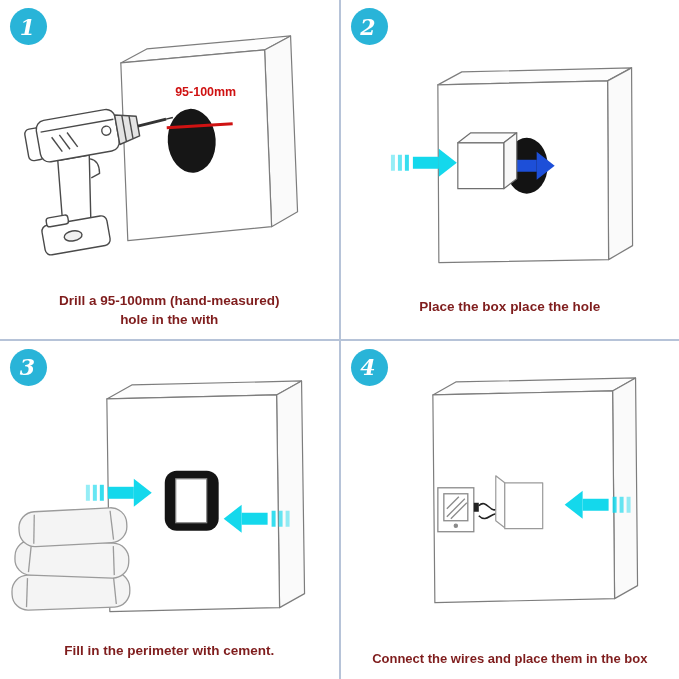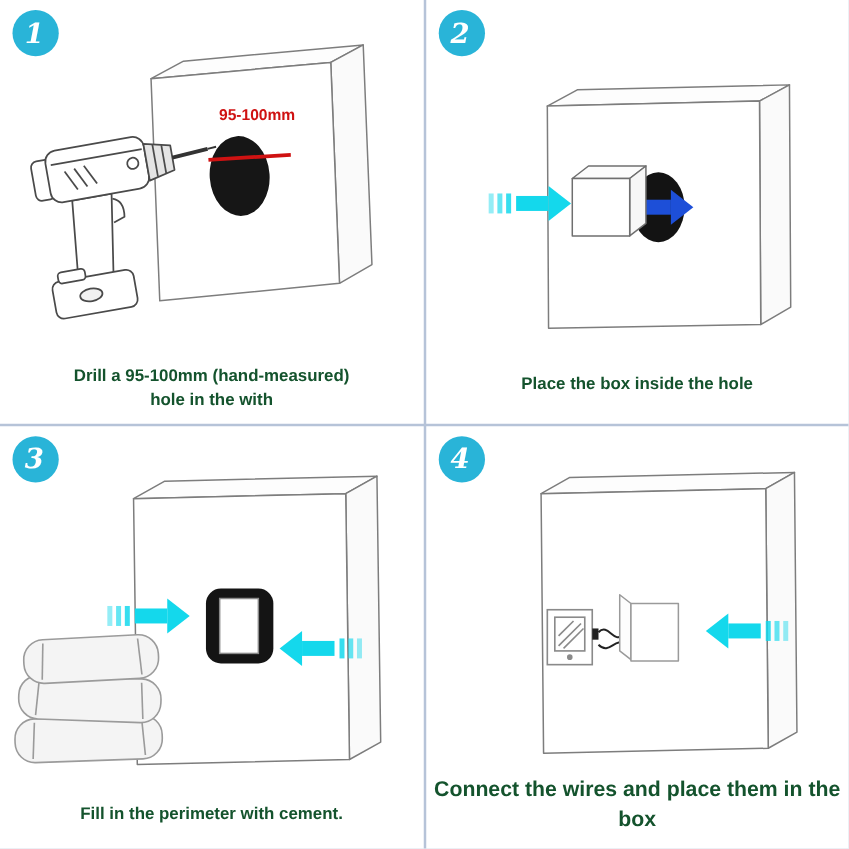--- a/index.html
+++ b/index.html
@@ -20,26 +20,26 @@
     border-radius:50%;background:#29b4d8;color:#fff;
     display:flex;align-items:center;justify-content:center;z-index:3;
   }
   .badge-num{
     font-style:italic;font-weight:bold;font-size:22px;
     font-family:"DejaVu Serif", serif;
     transform:translateX(-1px);
   }
   .caption{
     position:absolute;left:0;right:0;text-align:center;
-    color:#14532d;font-weight:bold;font-size:13.5px;line-height:1.4;z-index:3;
+    color:#7f1d1d;font-weight:bold;font-size:13.5px;line-height:1.4;z-index:3;
   }
   .caption-1{bottom:9px;}
   .caption-2{bottom:22px;}
   .caption-3{bottom:18px;}
-  .caption-4{bottom:11px;font-size:17px;}
+  .caption-4{bottom:11px;font-size:13px;}
   .measure{font:bold 12.5px "Liberation Sans", sans-serif;fill:#cf1212;}
 </style>
 </head>
 <body>
 
 <div class="sheet">
 
   <section class="panel">
     <div class="badge">
       <span class="badge-num">1</span>
@@ -101,21 +101,21 @@
       </g>
       <g fill="#14d8ec">
         <rect x="50" y="155" width="4" height="16" opacity="0.45"></rect>
         <rect x="57" y="155" width="4" height="16" opacity="0.65"></rect>
         <rect x="64" y="155" width="4" height="16" opacity="0.85"></rect>
         <rect x="72" y="157" width="26" height="12"></rect>
         <polygon points="98,149 116,163 98,177"></polygon>
       </g>
     </svg>
     <div class="caption caption-2">
-      <span>Place the box inside the hole</span>
+      <span>Place the box place the hole</span>
     </div>
   </section>
 
   <section class="panel">
     <div class="badge">
       <span class="badge-num">3</span>
     </div>
     <svg class="art" viewBox="0 0 339 339">
       <g fill="#fff" stroke="#7d7d7d" stroke-width="1.2" stroke-linejoin="round">
         <polygon points="107,58 277,54 302,40 132,44" fill="#fdfdfd"></polygon>

